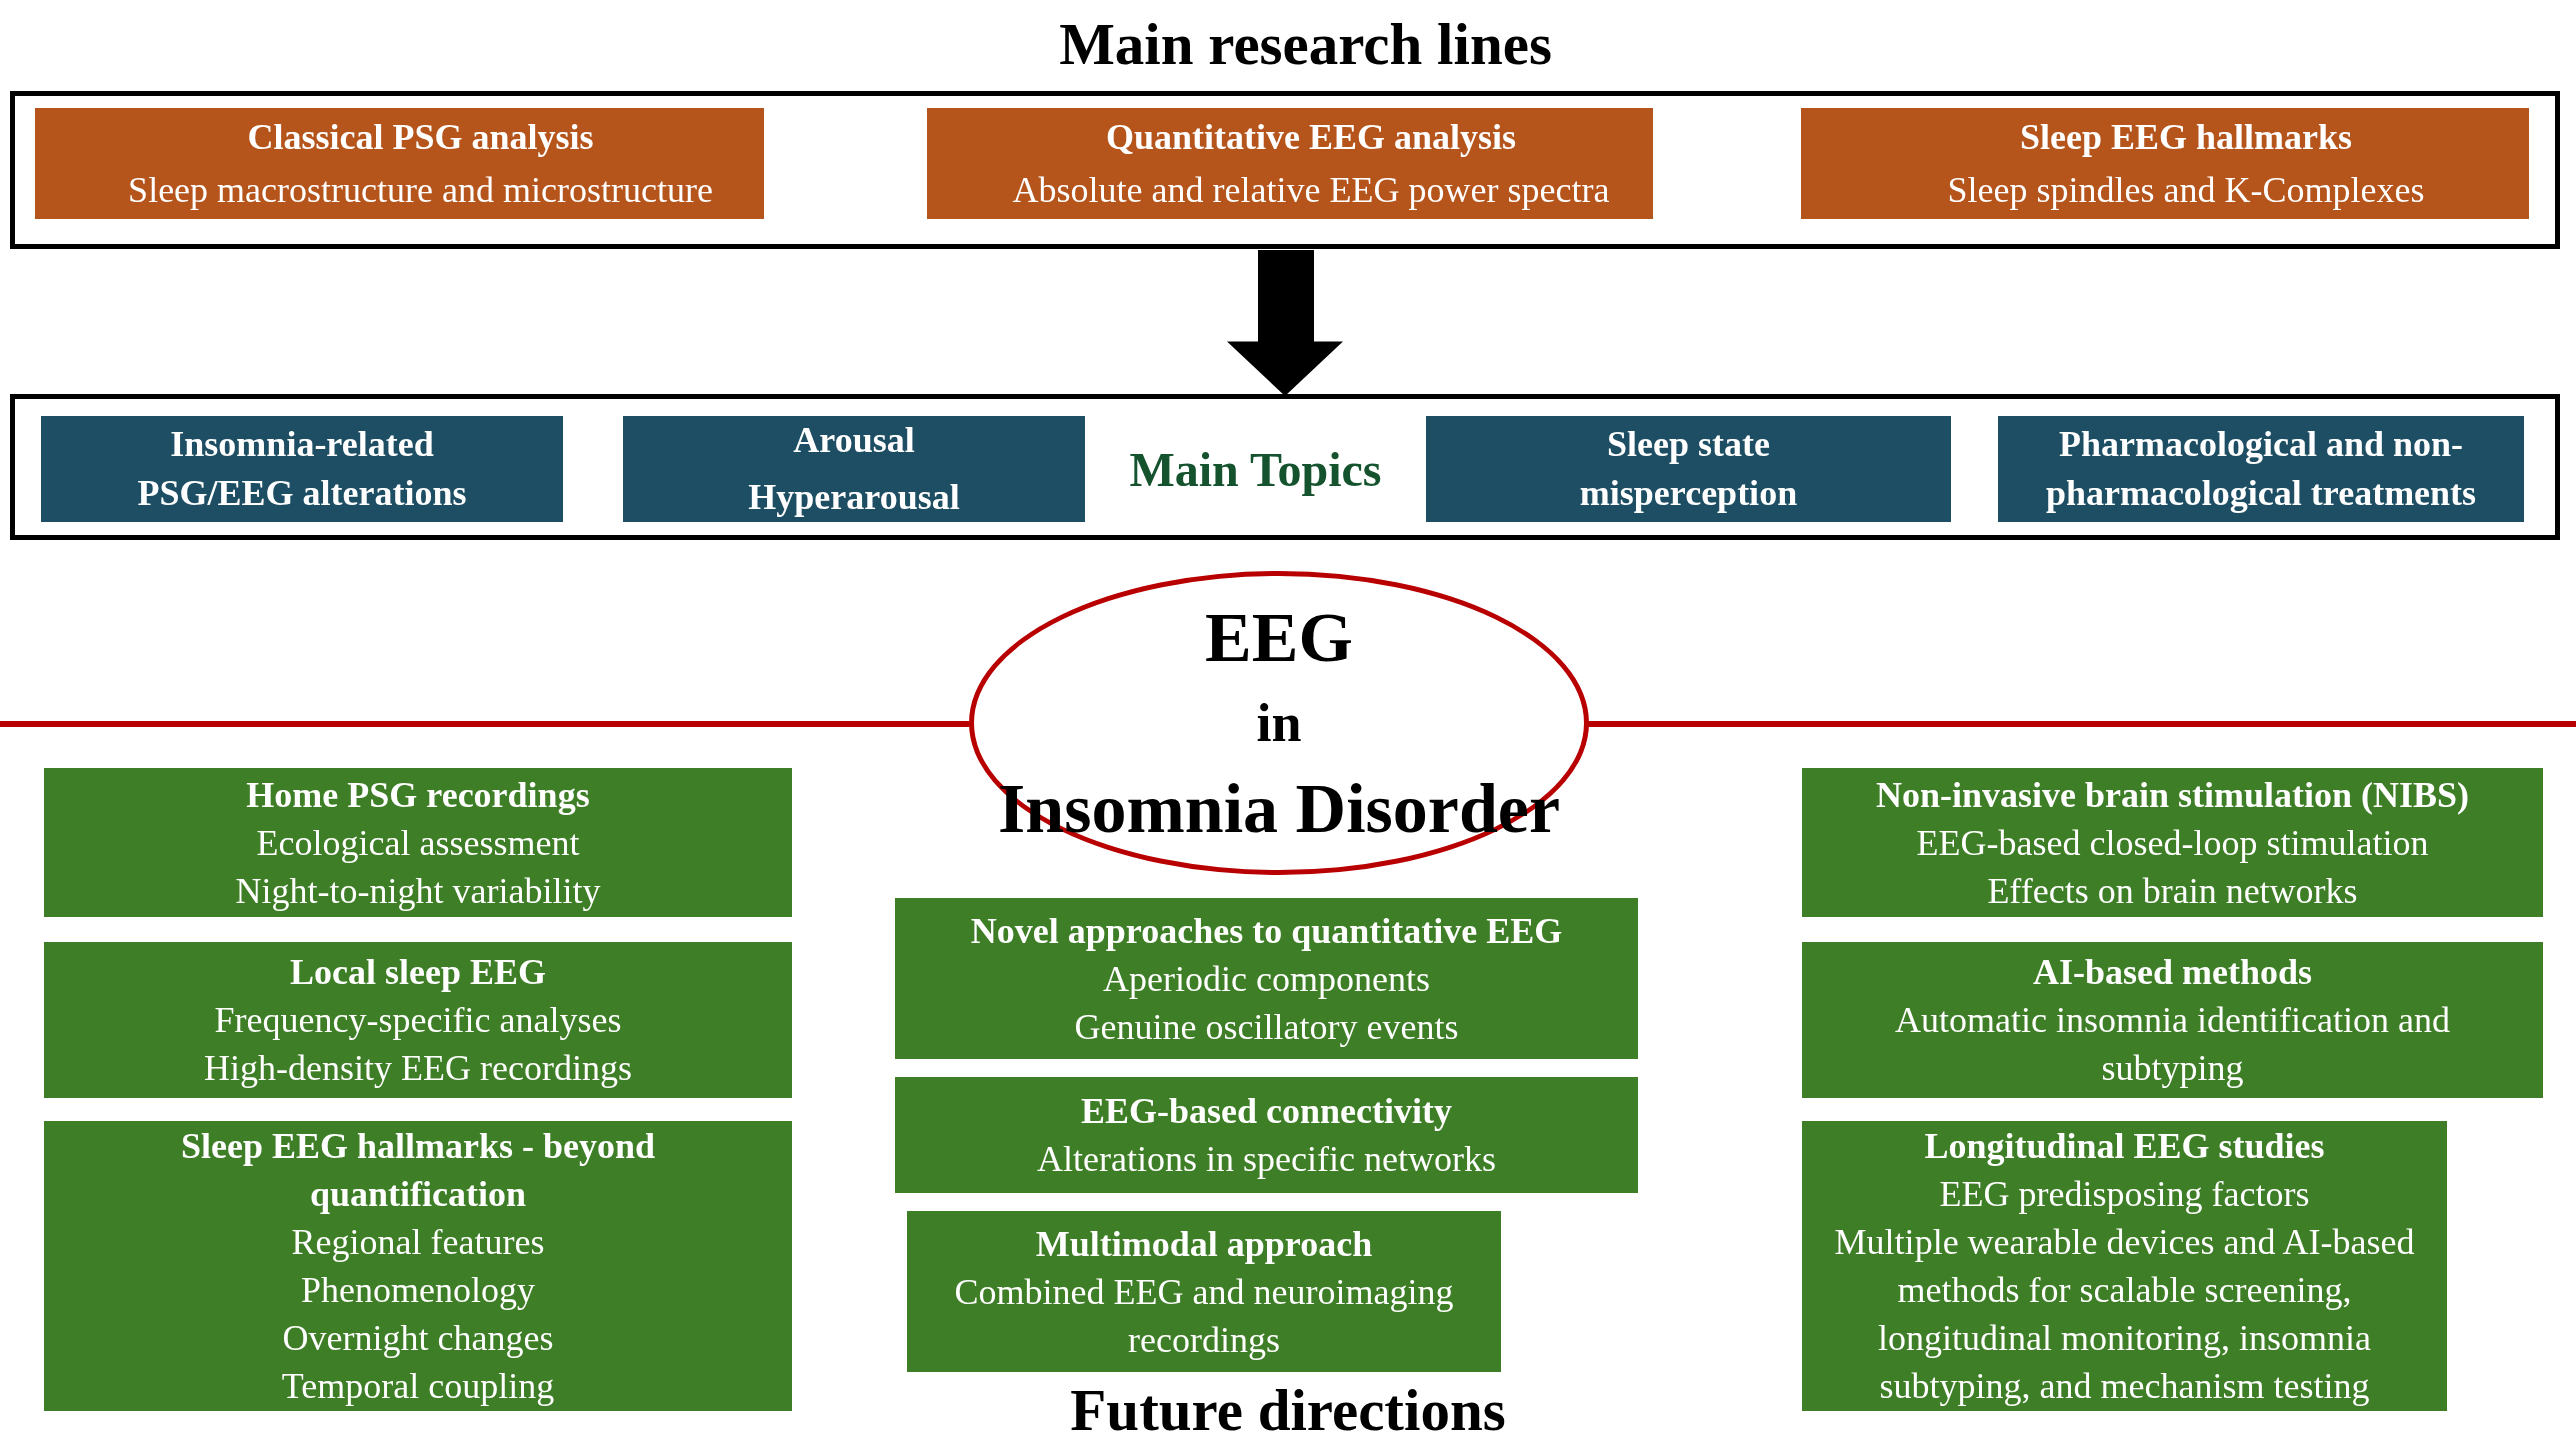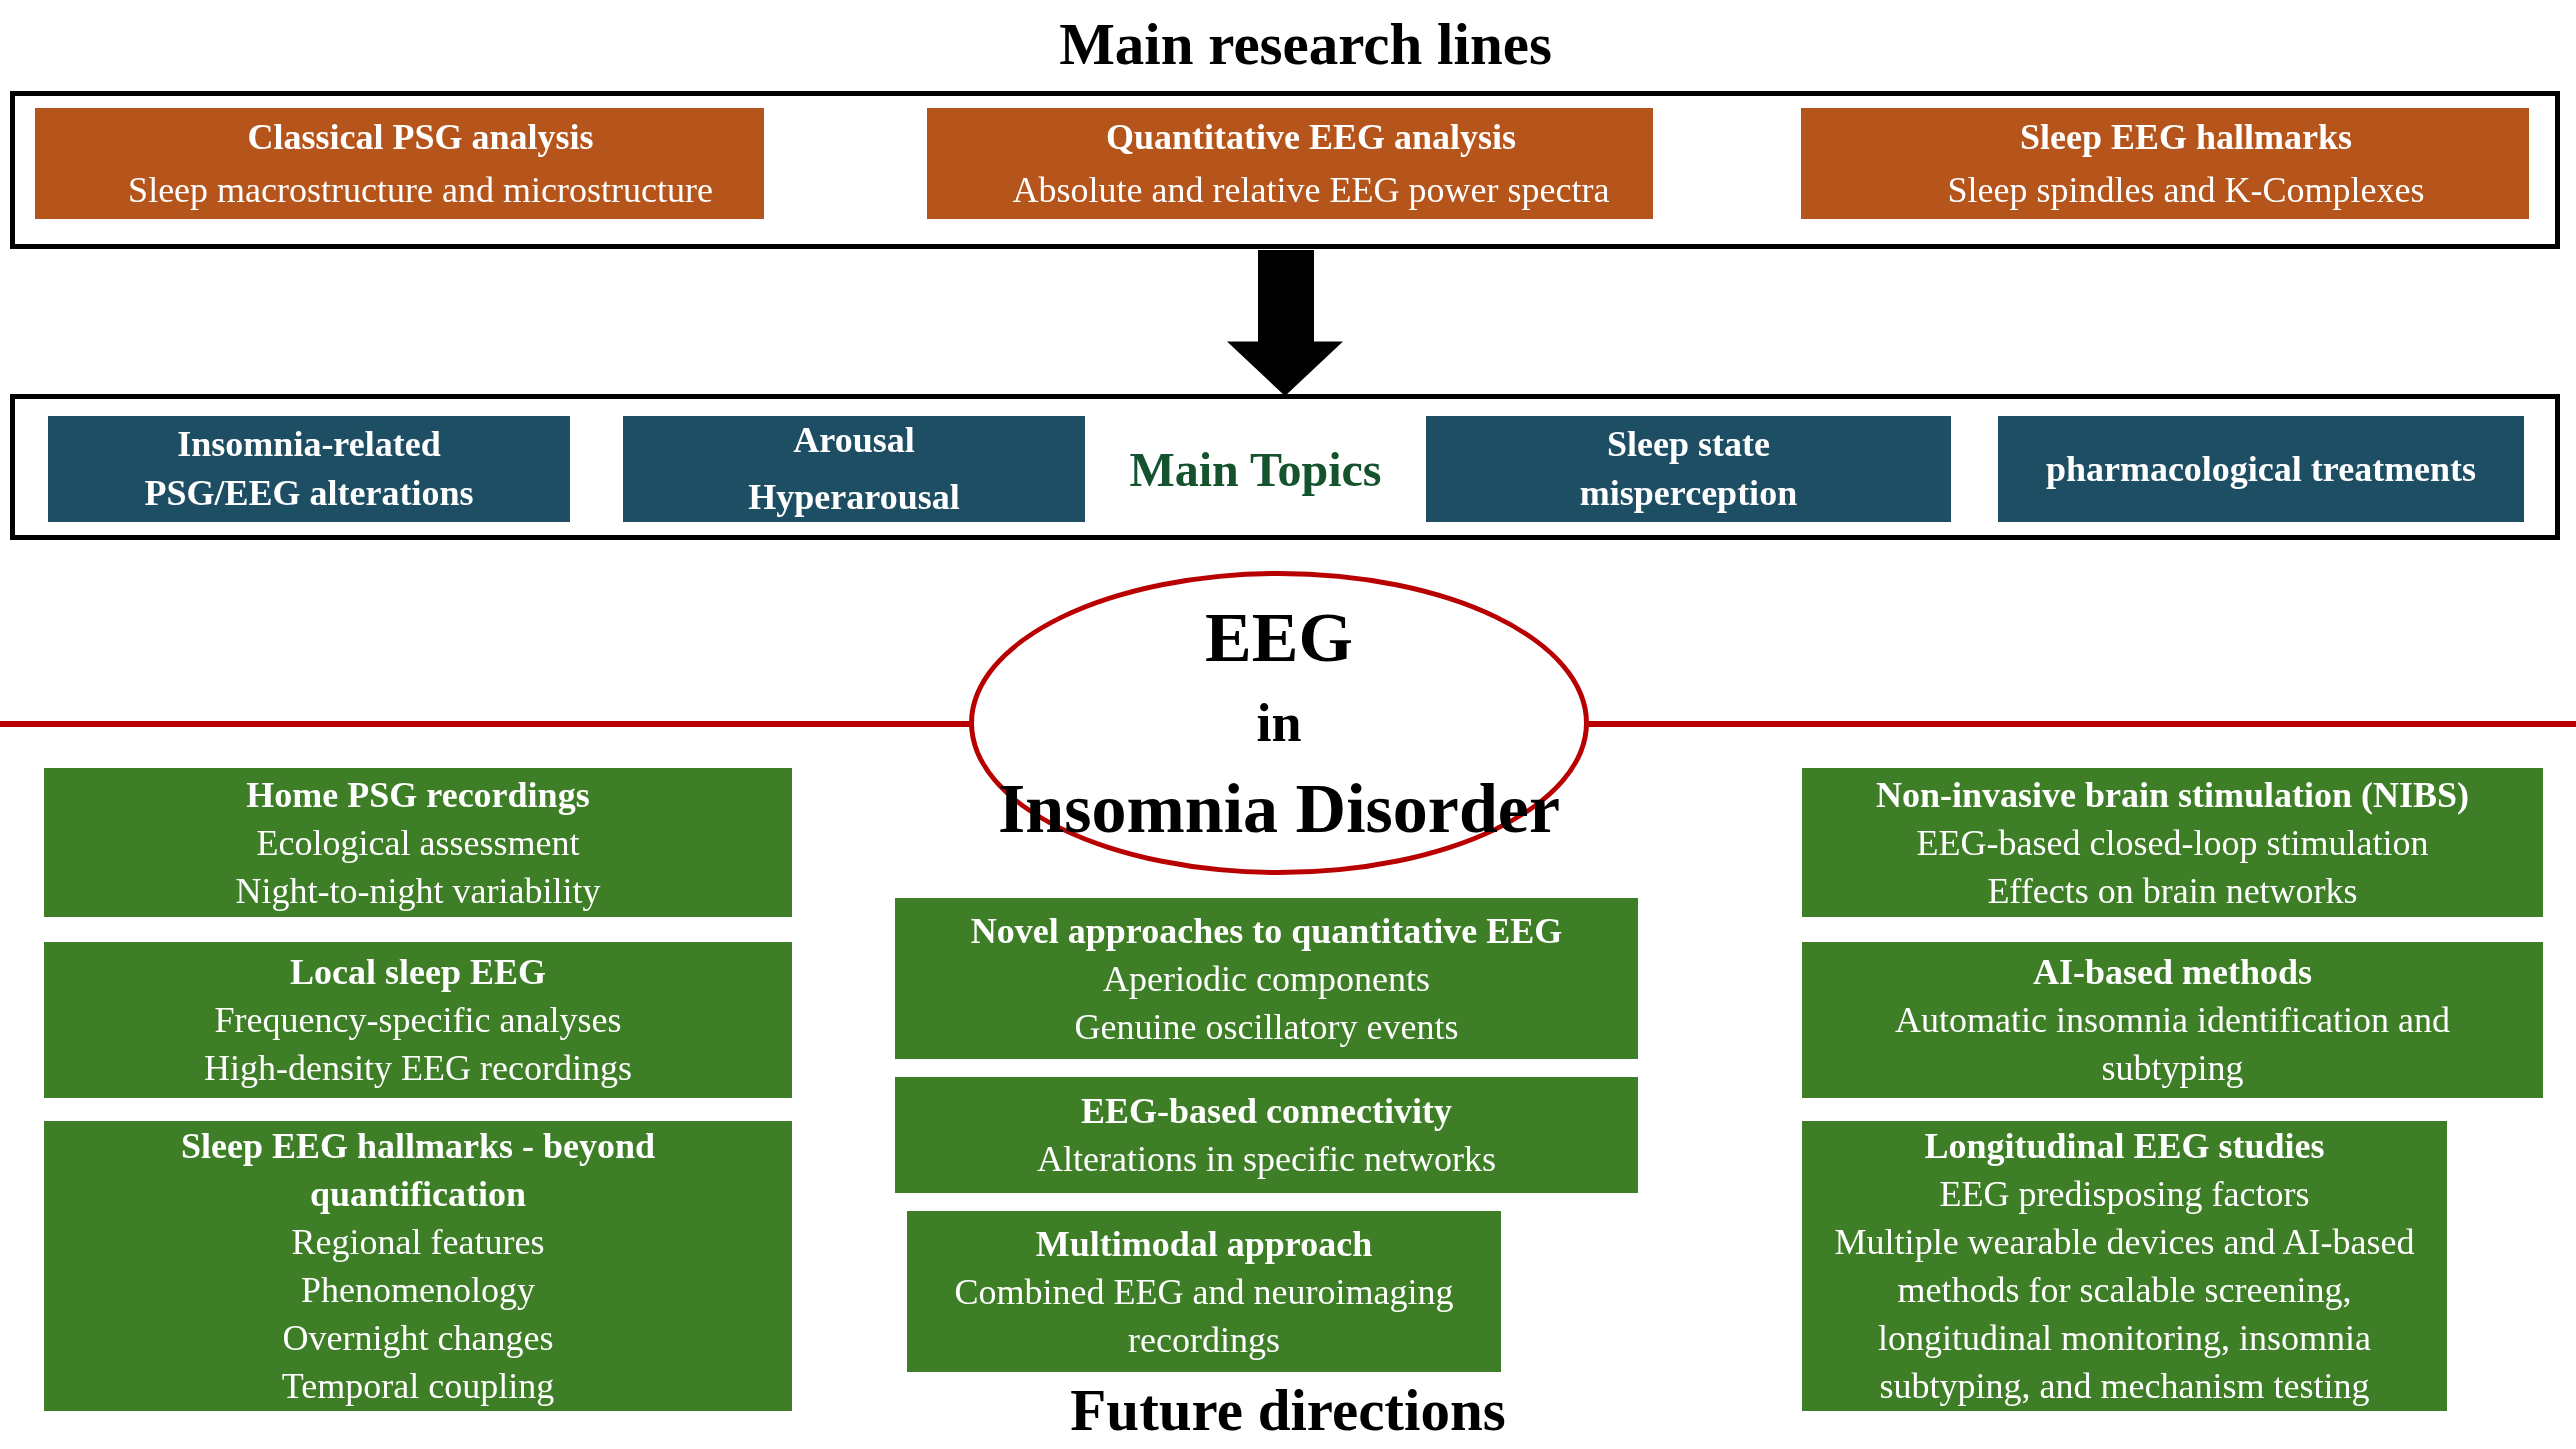--- a/index.html
+++ b/index.html
@@ -73,40 +73,41 @@
 
   <div class="abs center-flex orange-box" style="left:1801px;top:108px;width:728px;height:111px;">
     <div class="line bold">Sleep EEG hallmarks</div>
     <div class="line">Sleep spindles and K-Complexes</div>
   </div>
 
   <div class="abs arrow-down" style="left:1227px;top:250px;width:116px;height:146px;"></div>
 
   <div class="abs frame" style="left:9.7px;top:394px;width:2550px;height:146px;"></div>
 
-  <div class="abs center-flex blue-box" style="left:48px;top:416px;width:522px;height:106px;">
+  <div class="abs center-flex blue-box" style="left:41px;top:416px;width:522px;height:106px;">
     <div class="line">Insomnia-related</div>
     <div class="line">PSG/EEG alterations</div>
   </div>
 
   <div class="abs center-flex blue-box" style="left:623px;top:416px;width:462px;height:106px;gap:8px;">
     <div class="line">Arousal</div>
     <div class="line">Hyperarousal</div>
   </div>
 
   <div class="abs center-flex" style="left:1085px;top:416px;width:341px;height:106px;">
     <div class="main-topics-label">Main Topics</div>
   </div>
 
   <div class="abs center-flex blue-box" style="left:1426px;top:416px;width:525px;height:106px;">
     <div class="line">Sleep state</div>
     <div class="line">misperception</div>
   </div>
 
   <div class="abs center-flex blue-box" style="left:1998px;top:416px;width:526px;height:106px;">
+    <div class="line">Pharmacological and non-</div>
     <div class="line">pharmacological treatments</div>
   </div>
 
   <div class="abs red-line" style="left:0;top:721px;width:2576px;height:6.4px;"></div>
 
   <div class="abs center-flex ellipse" style="left:969px;top:571px;width:620px;height:304px;">
     <div class="e-big">EEG</div>
     <div class="e-small">in</div>
     <div class="e-big">Insomnia Disorder</div>
   </div>

